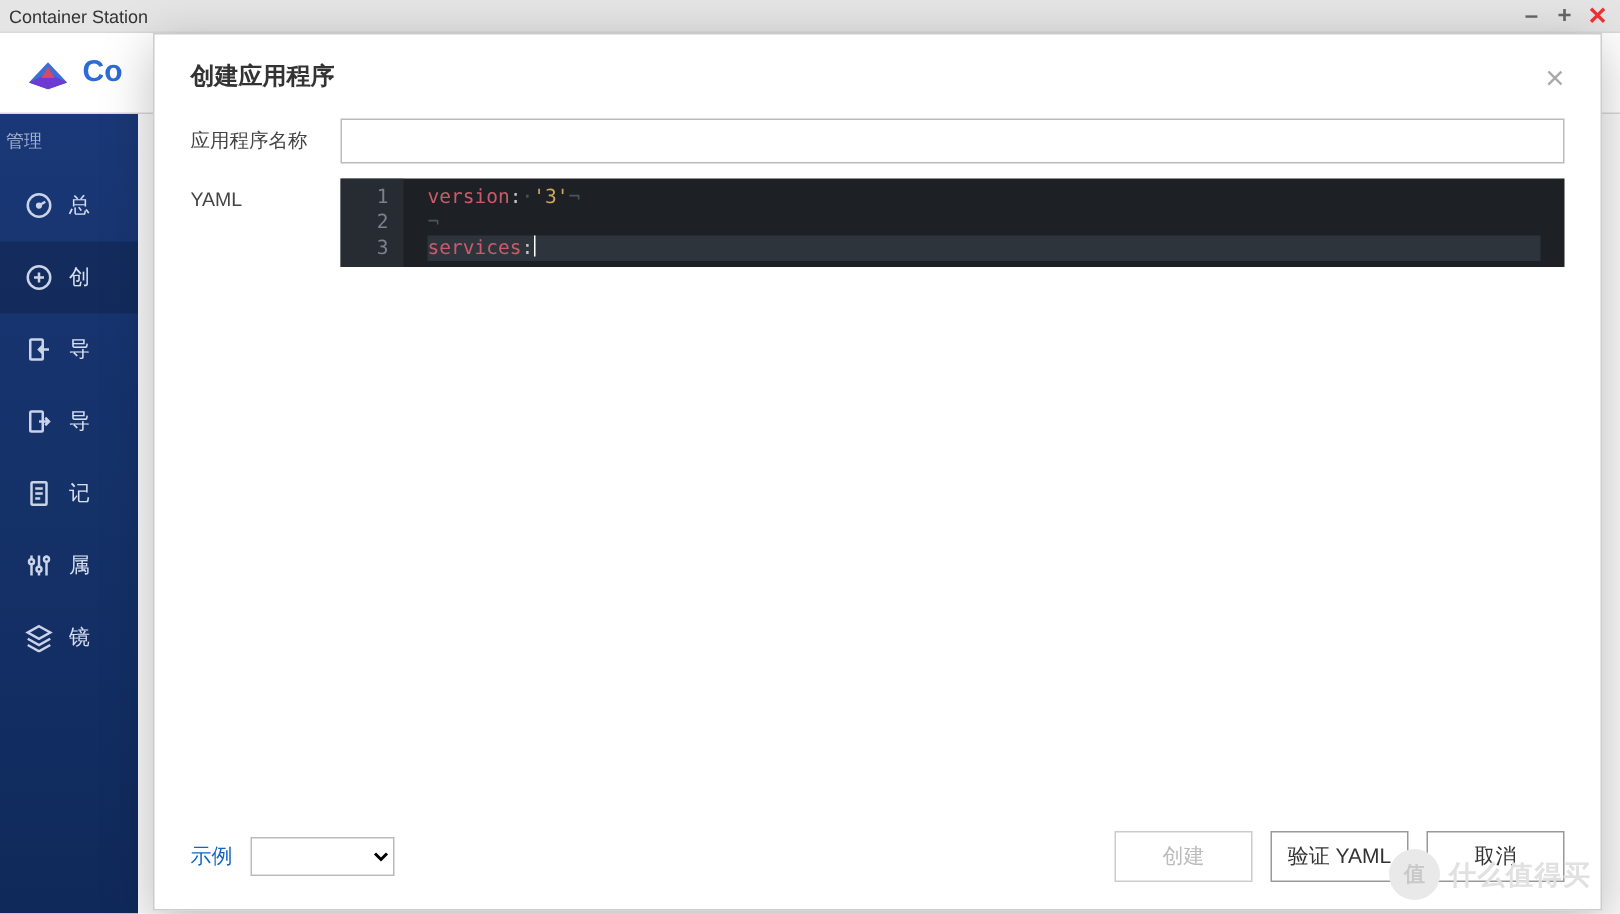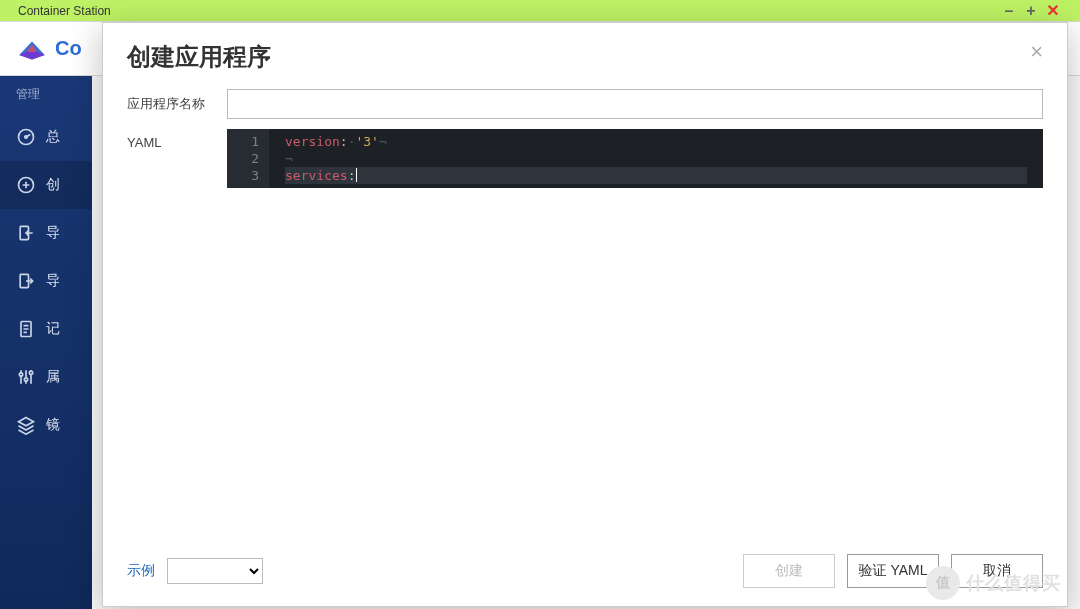--- a/index.html
+++ b/index.html
@@ -1,51 +1,51 @@
 <!DOCTYPE html>
 <html><head>
 <meta charset="utf-8">
 <style>
   * { box-sizing: border-box; margin: 0; padding: 0; }
   html, body { width: 1080px; height: 609px; font-family: "Microsoft YaHei", Arial, sans-serif; font-size: 13px; color: #333; overflow: hidden; background: #fff; }
   
-  .titlebar { height: 22px; background: #bef264; border-bottom: 1px solid #d9d9d9; display: flex; align-items: center; padding: 0 16px; }
+  .titlebar { height: 22px; background: #e5e5e5; border-bottom: 1px solid #d9d9d9; display: flex; align-items: center; padding: 0 4px; }
   .titlebar .t-title { flex: 1; font-size: 12px; color: #333; padding-left: 2px; }
   .titlebar .t-btn { width: 22px; text-align: center; font-size: 16px; font-weight: bold; cursor: pointer; }
   .t-min { color: #666; }
   .t-max { color: #666; }
   .t-close { color: #e33; }
   
   .app-header { height: 54px; background: #fff; border-bottom: 1px solid #d9d9d9; display: flex; align-items: center; padding: 0 16px 0 0; }
   .app-logo { display: flex; align-items: center; gap: 8px; padding-left: 17px; }
   .app-logo svg { width: 30px; height: 24px; }
   .app-name { font-size: 20px; font-weight: 600; color: #2c6cd6; }
   .app-header-spacer { flex: 1; }
   .hdr-icon { width: 26px; height: 26px; display: flex; align-items: center; justify-content: center; color: #444; cursor: pointer; margin-left: 8px; }
   
   .app-body { position: relative; height: 533px; }
   .sidebar { position: absolute; left: 0; top: 0; width: 92px; height: 100%; background: linear-gradient(180deg,#1b3a7a 0%,#102a5c 100%); color: #cfd8ec; overflow: hidden; }
-  .sb-section { font-size: 12px; color: #a7b3d4; padding: 10px 16px; }
+  .sb-section { font-size: 12px; color: #a7b3d4; padding: 10px 4px; }
   .sb-item { display: flex; align-items: center; gap: 10px; padding: 14px 16px; font-size: 14px; color: #dde4f5; cursor: pointer; }
   .sb-item.active { background: rgba(0,0,0,0.18); }
   .sb-item svg { width: 20px; height: 20px; flex: 0 0 20px; }
   
   .main-content { position: absolute; left: 92px; top: 0; right: 0; height: 100%; background: #fff; }
   .rs-icons { position: absolute; right: 26px; top: 40px; display: flex; gap: 10px; }
   .rs-icons span { width: 26px; height: 20px; display: inline-block; }
   .btn-outline { border: 1px solid #3b7be0; color: #3b7be0; background: #fff; padding: 6px 16px; font-size: 14px; border-radius: 2px; cursor: pointer; }
   .main-card { position: absolute; right: 26px; top: 180px; width: 280px; height: 300px; border: 1px solid #ddd; background: #fff; padding: 10px; font-size: 12px; color: #444; }
   .main-card .card-text { position: absolute; bottom: 90px; right: 12px; font-size: 12px; }
   .main-card .more { color: #1565c0; text-decoration: underline; cursor: pointer; }
   .btn-install { position: absolute; bottom: 12px; right: 12px; }
   
   .overlay { position: absolute; inset: 0; background: rgba(0,0,0,0.02); }
   .modal { position: absolute; left: 102px; right: 12px; top: 22px; bottom: 2px; background: #fff; border: 1px solid #ccc; box-shadow: 0 8px 32px rgba(0,0,0,0.25); display: flex; flex-direction: column; }
   .modal-header { padding: 18px 24px 4px; display: flex; align-items: flex-start; }
-  .modal-title { font-size: 24px; font-weight: 600; color: #333; flex: 1; }
+  .modal-title { font-size: 16px; font-weight: 600; color: #333; flex: 1; }
   .modal-close { color: #aaa; font-size: 22px; cursor: pointer; line-height: 1; }
   .modal-body { padding: 12px 24px 0; flex: 1; display: flex; flex-direction: column; overflow: hidden; }
   .modal-desc { font-size: 14px; color: #444; margin-bottom: 14px; }
   .modal-desc a { color: #1565c0; text-decoration: underline; }
   .form-row { display: flex; align-items: flex-start; gap: 16px; margin-bottom: 10px; }
   .form-row.editor-row { flex: 1; min-height: 0; }
   .form-label { width: 84px; font-size: 13px; color: #444; padding-top: 6px; }
   .form-field { flex: 1; display: flex; flex-direction: column; }
   .text-input { width: 100%; height: 30px; border: 1px solid #bbb; padding: 0 8px; font-size: 13px; }
   

